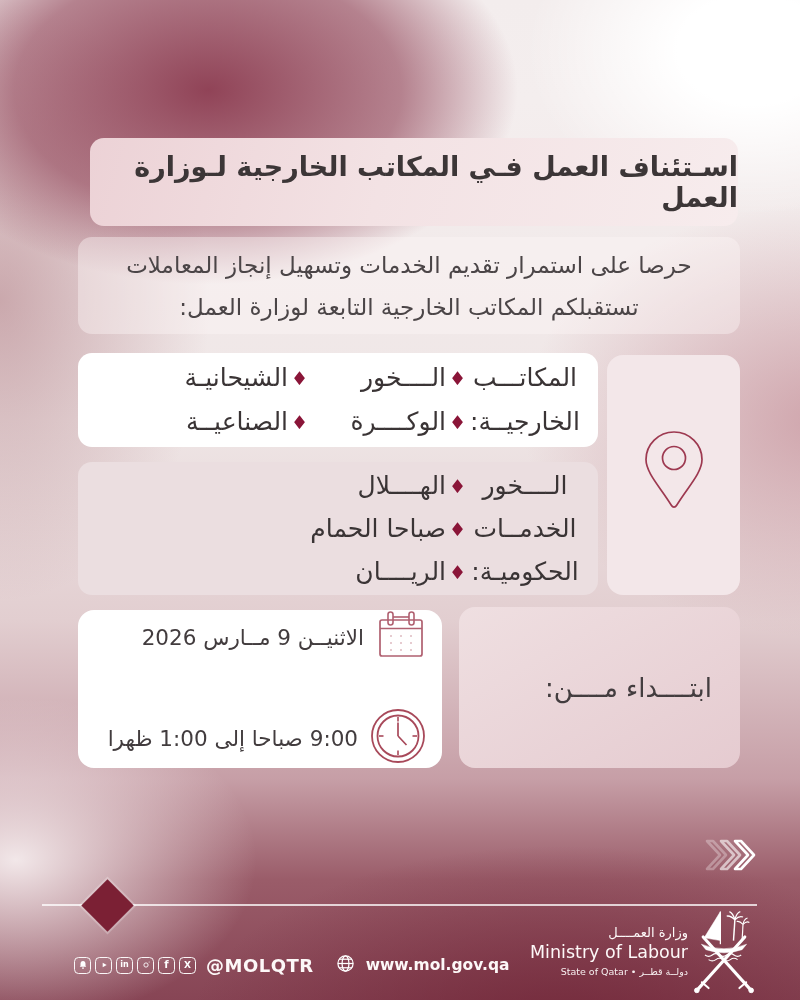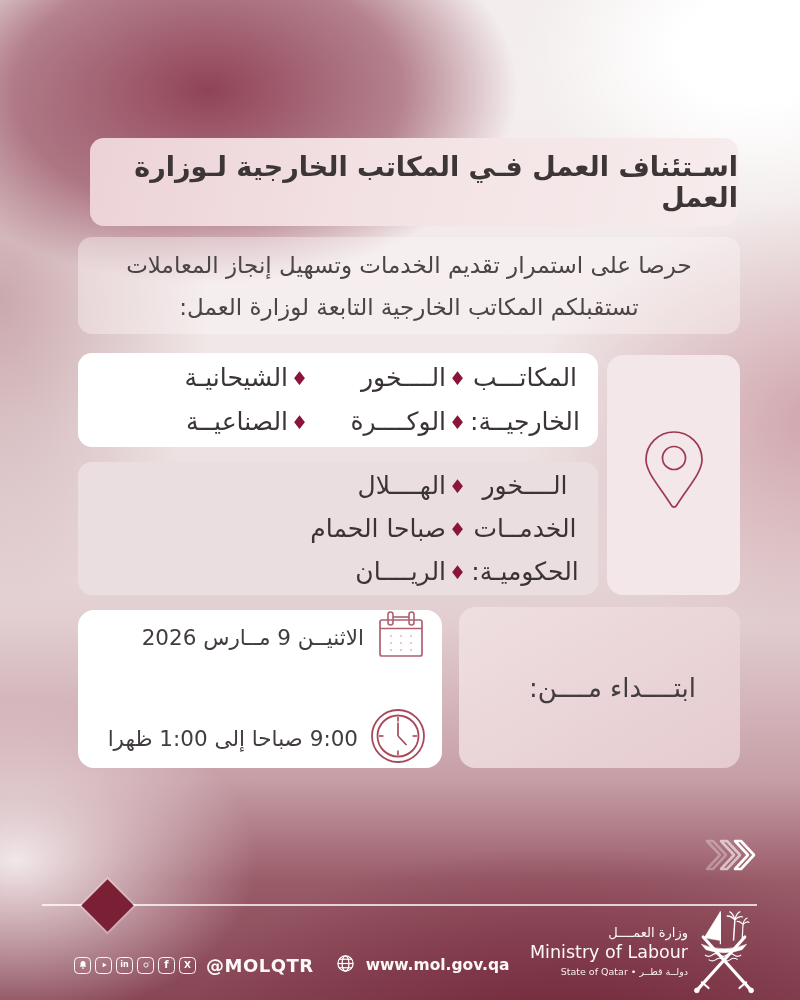--- a/index.html
+++ b/index.html
@@ -69,21 +69,21 @@
     display:flex; flex-direction:column; justify-content:space-between; gap:16px;
     padding:0 16px 0 10px; box-sizing:border-box;
   }
   .dt-row{display:flex; align-items:center; gap:12px;}
   .dt-row .dt-text{font-size:21.5px; color:#423c3e; white-space:nowrap;}
 
   .start-box{
     left:459px; top:607px; width:281px; height:161px; border-radius:16px;
     background:linear-gradient(150deg,#efdfe1 0%, #e5cbd0 100%);
     display:flex; align-items:center; justify-content:flex-start;
-    padding-right:44px; box-sizing:border-box;
+    padding-right:28px; box-sizing:border-box;
   }
   .start-box p{margin:0; font-size:26px; color:#433d3f; white-space:nowrap;}
 
   
   .chevrons{left:704px; top:836px;}
   .divider-line{left:42px; top:904px; width:715px; height:2px; background:rgba(255,255,255,0.75);}
   .divider-diamond{
     left:89px; top:887px; width:37px; height:37px; background:#7b2034;
     transform:rotate(45deg); box-shadow:0 0 0 2px rgba(255,255,255,0.25);
   }

